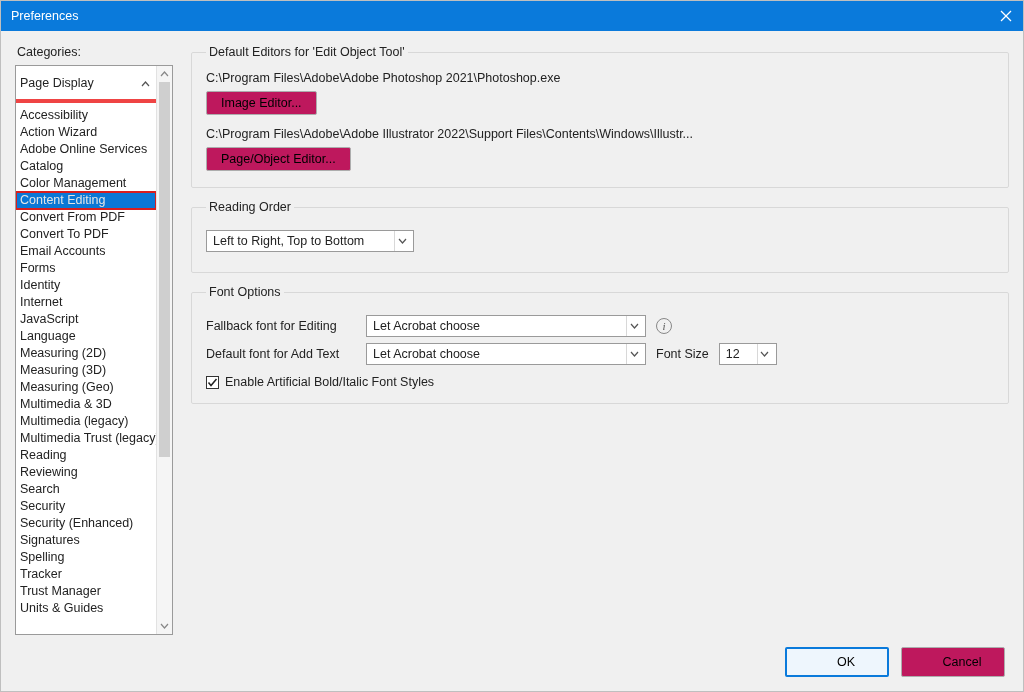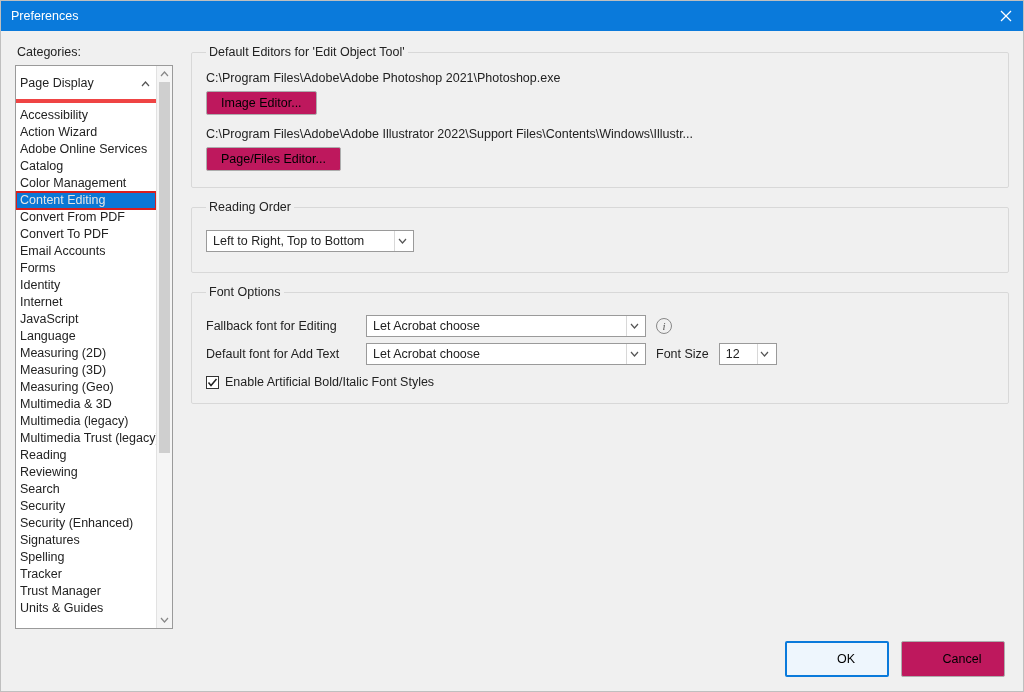--- a/index.html
+++ b/index.html
@@ -33,21 +33,21 @@
   .select .arrow { width:15px; text-align:center; border-left:1px solid #d8d8d8; height:100%; display:flex; align-items:center; justify-content:center; }
   .select.small { width:208px; }
   .select.med { width:280px; }
   .select.tiny { width:58px; }
   .info-icon { width:16px; height:16px; border:1px solid #888; border-radius:50%; display:flex; align-items:center; justify-content:center; font-style:italic; font-family: Georgia, serif; font-size:11px; color:#555; }
   .checkbox-row { display:flex; align-items:center; gap:6px; margin-top:10px; }
   .checkbox { width:13px; height:13px; border:1px solid #333; display:flex; align-items:center; justify-content:center; background:#fff; }
   .checkbox svg { display:block; }
 
   .footer { display:flex; justify-content:flex-end; gap:12px; padding:8px 18px 14px 0; }
-  .footer .btn { width:104px; height:36px;padding-left:32px; }
+  .footer .btn { width:104px; height:30px;padding-left:32px; }
   .footer .btn.primary { border:2px solid #0a7adb; background:#eef6fd; }
 
   fieldset { border:1px solid #d8d8d8; border-radius:2px; padding:10px 14px 14px 14px; background:#f0f0f0; margin:0; }
   legend { font-size:12.5px; padding:0 3px;margin-top:36px; }
 </style>
 </head>
 <body>
 
 <div class="window">
 
@@ -129,21 +129,21 @@
     <div class="right">
 
       <fieldset>
         <legend>Default Editors for 'Edit Object Tool'</legend>
         <div class="path-text">C:\Program Files\Adobe\Adobe Photoshop 2021\Photoshop.exe</div>
         <div class="btn-row">
           <button class="btn">Image Editor...</button>
         </div>
         <div class="path-text">C:\Program Files\Adobe\Adobe Illustrator 2022\Support Files\Contents\Windows\Illustr...</div>
         <div class="btn-row" style="margin-bottom:2px;">
-          <button class="btn">Page/Files Editor...</button>
+          <button class="btn">Page/Object Editor...</button>
         </div>
       </fieldset>
 
       <fieldset>
         <legend>Reading Order</legend>
         <div class="row">
           <div class="select small">
             <span>Left to Right, Top to Bottom</span>
             <span class="arrow">
               <svg width="9" height="6" viewBox="0 0 9 6">

